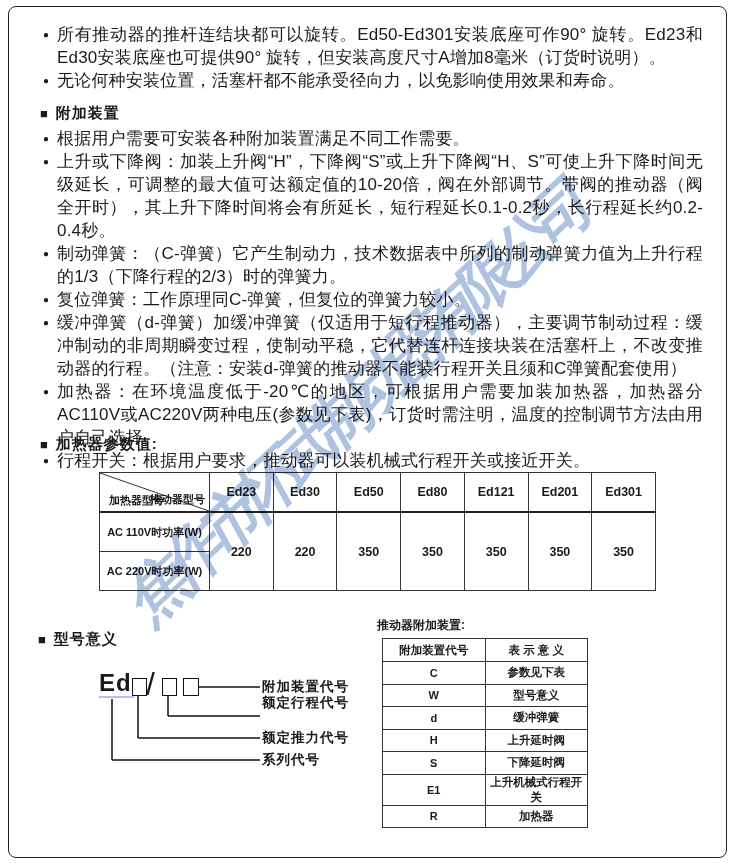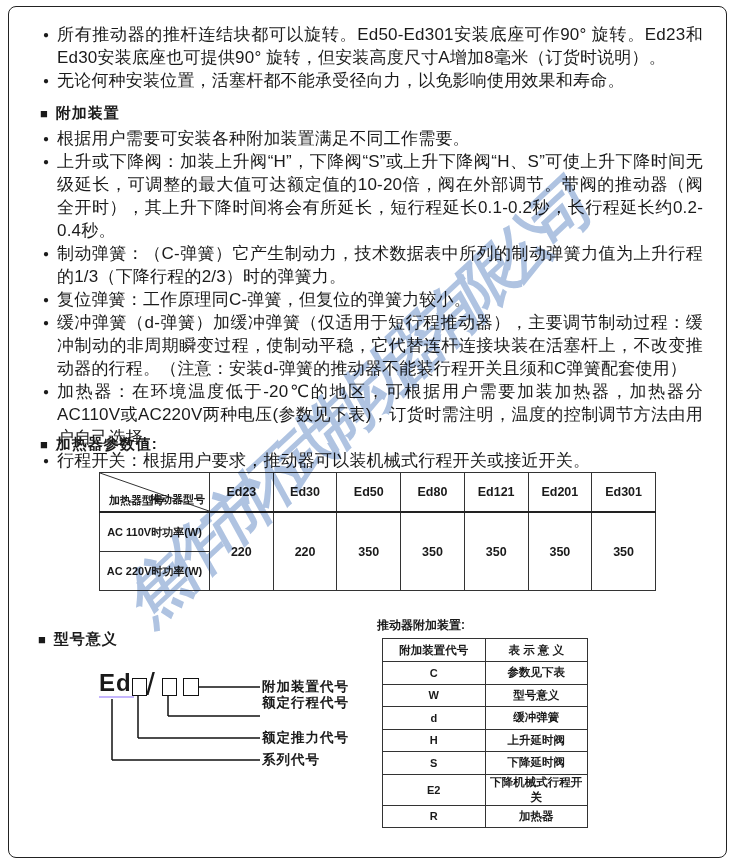--- a/index.html
+++ b/index.html
@@ -224,22 +224,22 @@
       </tr>
       <tr>
         <td class="at-code">H</td>
         <td class="at-meaning">上升延时阀</td>
       </tr>
       <tr>
         <td class="at-code">S</td>
         <td class="at-meaning">下降延时阀</td>
       </tr>
       <tr>
-        <td class="at-code">E2</td>
-        <td class="at-meaning">下降机械式行程开关</td>
+        <td class="at-code">E1</td>
+        <td class="at-meaning">上升机械式行程开关</td>
       </tr>
       <tr>
         <td class="at-code">R</td>
         <td class="at-meaning">加热器</td>
       </tr>
     </tbody>
       </table>
 
   </div>
 </div>

